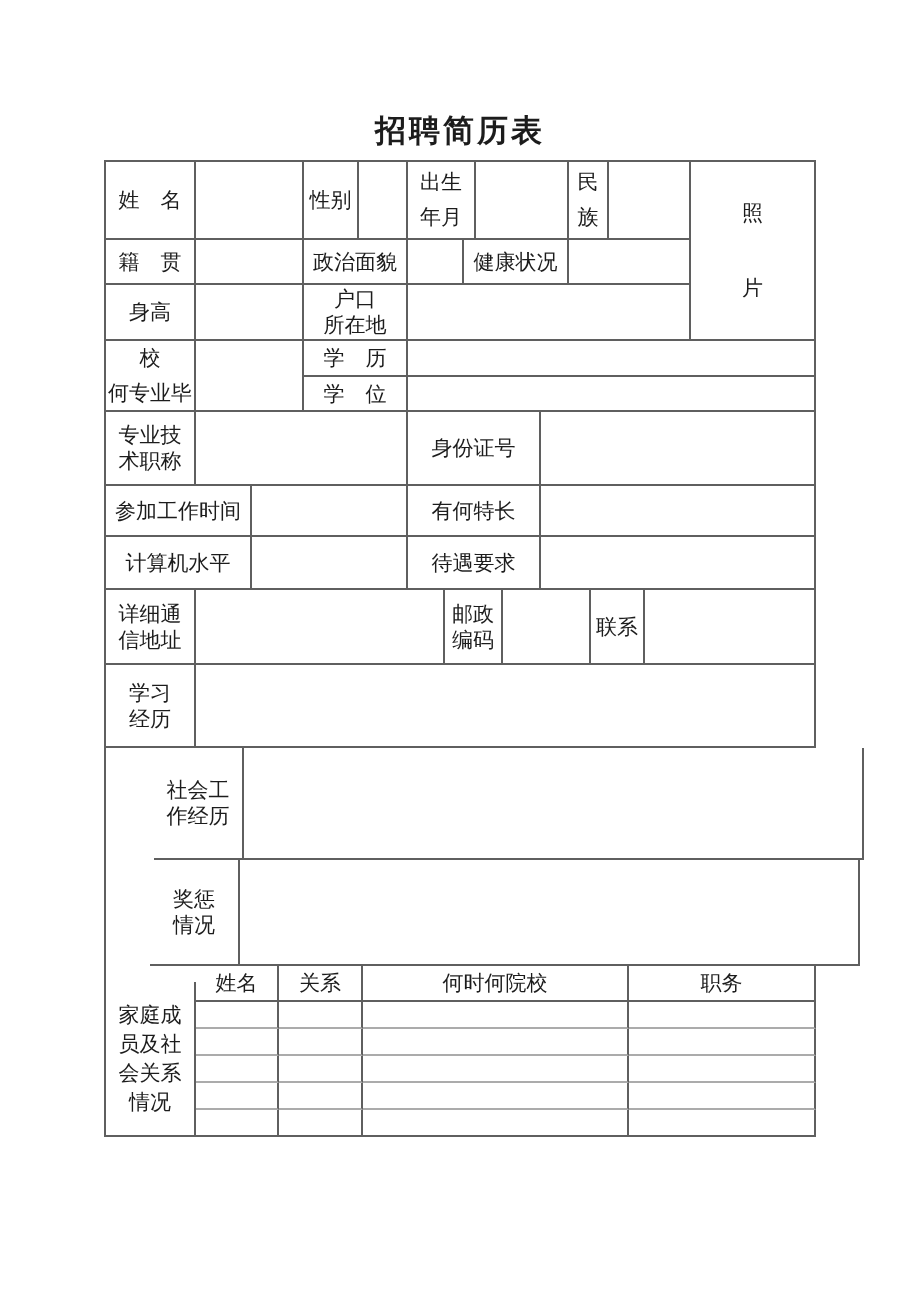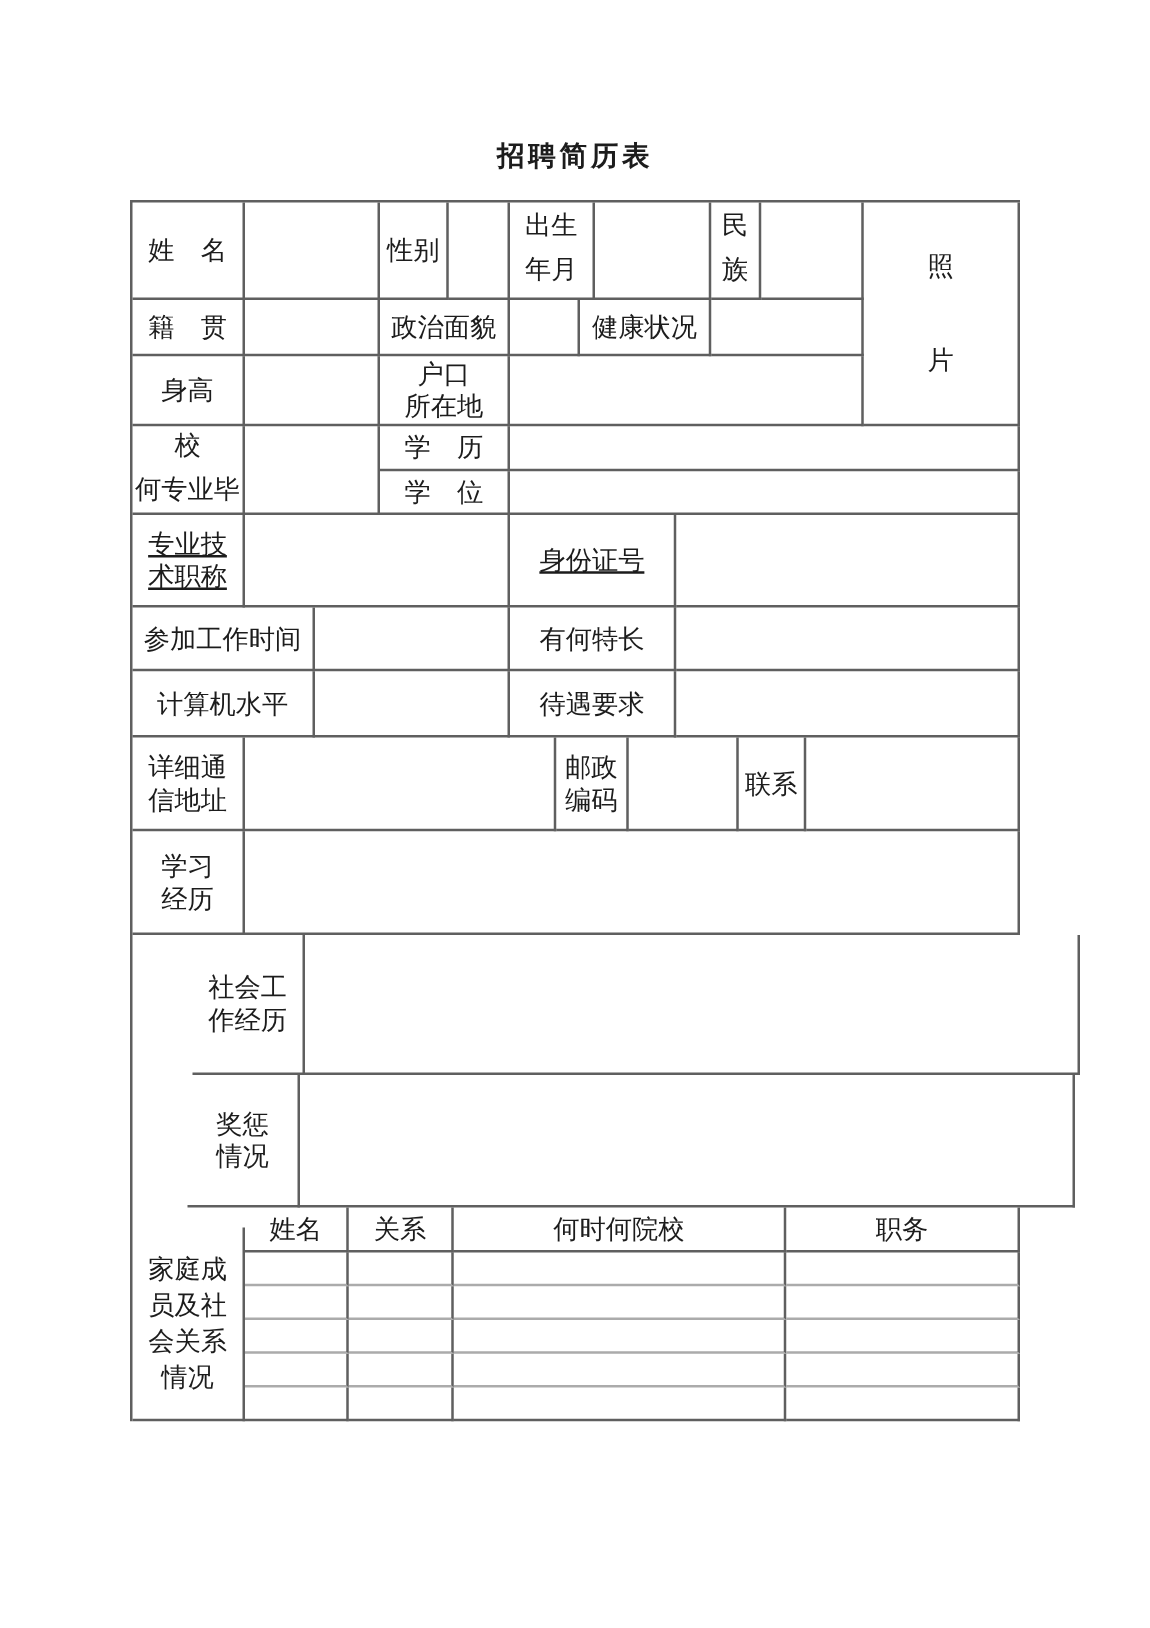--- a/index.html
+++ b/index.html
@@ -9,50 +9,50 @@
   }
   *{margin:0;padding:0;box-sizing:content-box;}
   html,body{background:#ffffff;}
   body{
     width:920px;height:1302px;position:relative;
     font-family:"Liberation Serif","DejaVu Serif",serif;
     color:var(--ink);
   }
   .title{
     position:absolute;left:0;top:110px;width:920px;
-    text-align:center;font-size:22px;font-weight:bold;letter-spacing:3px;
+    text-align:center;font-size:31px;font-weight:bold;letter-spacing:3px;
   }
   .form-table{
     position:absolute;left:104px;top:160px;width:710px;
     border-top:2px solid var(--bc);
     border-left:2px solid var(--bc);
   }
   .band{display:grid;}
   .cell{
     border-right:2px solid var(--bc);
     border-bottom:2px solid var(--bc);
     display:flex;align-items:center;justify-content:center;
     text-align:center;font-size:21px;line-height:26px;
     overflow:hidden;
   }
   .ml{white-space:pre-line;}
   
   #bandA{grid-template-columns:90px 108px 55px 49px 56px 12px 93px 40px 82px 125px;
          grid-template-rows:78px 45px 56px;border-radius:18px;}
   #bandB{grid-template-columns:90px 108px 104px 408px;grid-template-rows:36px 35px;}
-  #bandC{grid-template-columns:90px 212px 133px 275px;grid-template-rows:74px;text-decoration:underline;}
+  #bandC{grid-template-columns:90px 212px 133px 275px;grid-template-rows:74px;}
   #bandD{grid-template-columns:146px 156px 133px 275px;grid-template-rows:51px 53px;}
   #bandE{grid-template-columns:90px 249px 58px 88px 54px 171px;grid-template-rows:75px;border-radius:28px;}
   #bandF{grid-template-columns:90px 620px;grid-template-rows:83px;}
   #bandG{grid-template-columns:90px 620px;grid-template-rows:112px;margin-left:48px;}
   #bandH{grid-template-columns:90px 620px;grid-template-rows:106px;margin-left:44px;}
   #bandI{grid-template-columns:90px 83px 84px 266px 187px;
          grid-template-rows:36px 27px 27px 27px 27px 27px;}
   
-  .lh35{line-height:35px;font-family:Liberation Mono, monospace;}
+  .lh35{line-height:35px;}
   .photo-cell{line-height:75px;}
   .family-label{line-height:29px;}
   #bandI .r-light{border-bottom:2px solid var(--bc-light);}
 </style>
 </head>
 <body>
 
 <div class="title">招聘简历表</div>
 
 <div class="form-table">

